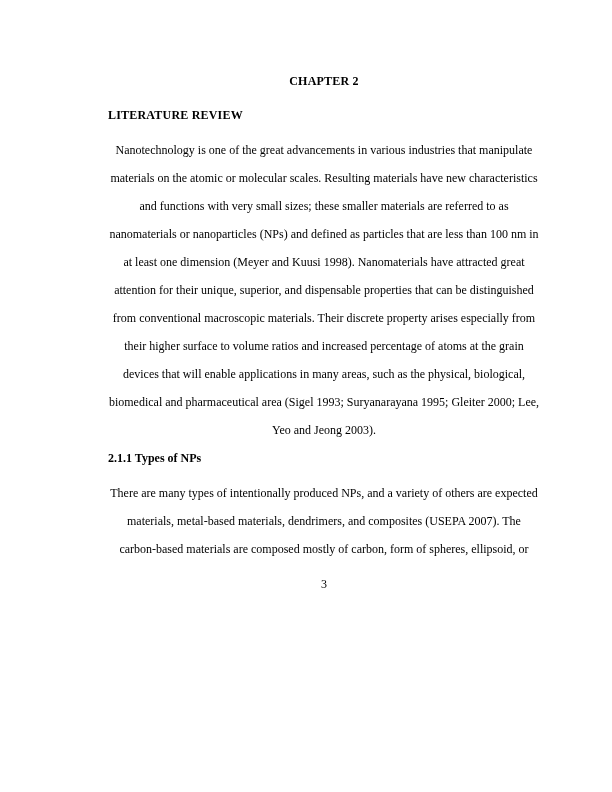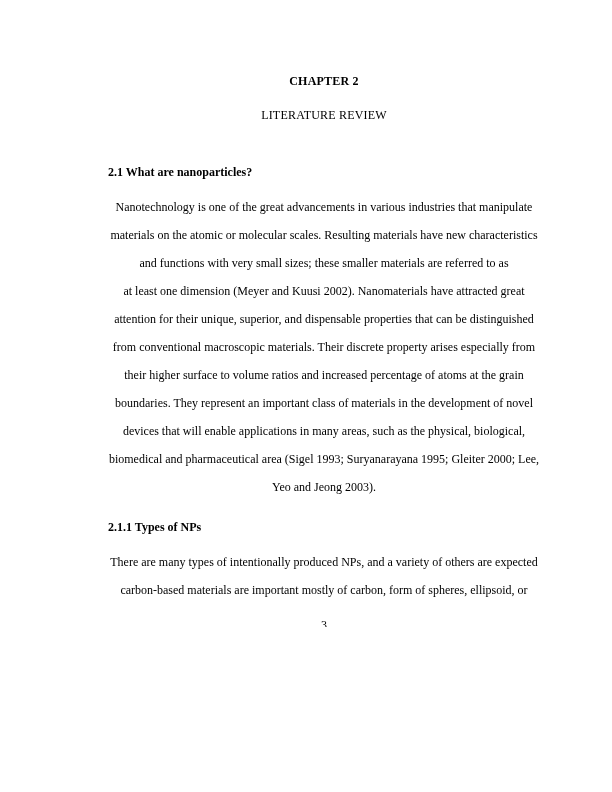--- a/index.html
+++ b/index.html
@@ -19,34 +19,34 @@
     box-sizing: border-box;
     padding: 67px 72px 0 108px;
   }
   .h-chapter {
     text-align: center;
     font-weight: bold;
     line-height: 28px;
     letter-spacing: 0.2px;
   }
   .h-title {
-    text-align: center;
-    font-weight: normal;
+    text-align: left;
+    font-weight: bold;
     line-height: 28px;
     margin-top: 6px;
     letter-spacing: 0.2px;
   }
   .sec-heading {
     font-weight: bold;
     line-height: 28px;
     margin-top: 29px;
     text-align: left;
   }
   .sec-heading-2 {
-    margin-top: 12px;
+    margin-top: 0;
   }
   .para {
     margin-top: 7px;
   }
   .para-2 {
   }
   .para .line {
     line-height: 28px;
     white-space: nowrap;
     text-align: center;
@@ -60,39 +60,39 @@
 </head>
 <body>
 
 <div class="page">
 
   <div class="h-chapter">CHAPTER 2</div>
 
   <div class="h-title">LITERATURE REVIEW</div>
 
   <div>
-    <div class="sec-heading">2.1 What are nanoparticles?</div>
     <div class="para">
         <div class="line">Nanotechnology is one of the great advancements in various industries that manipulate</div>
         <div class="line">materials on the atomic or molecular scales. Resulting materials have new characteristics</div>
         <div class="line">and functions with very small sizes; these smaller materials are referred to as</div>
-        <div class="line">at least one dimension (Meyer and Kuusi 2002). Nanomaterials have attracted great</div>
+        <div class="line">nanomaterials or nanoparticles (NPs) and defined as particles that are less than 100 nm in</div>
+        <div class="line">at least one dimension (Meyer and Kuusi 1998). Nanomaterials have attracted great</div>
         <div class="line">attention for their unique, superior, and dispensable properties that can be distinguished</div>
         <div class="line">from conventional macroscopic materials. Their discrete property arises especially from</div>
         <div class="line">their higher surface to volume ratios and increased percentage of atoms at the grain</div>
-        <div class="line">boundaries. They represent an important class of materials in the development of novel</div>
         <div class="line">devices that will enable applications in many areas, such as the physical, biological,</div>
         <div class="line">biomedical and pharmaceutical area (Sigel 1993; Suryanarayana 1995; Gleiter 2000; Lee,</div>
         <div class="line">Yeo and Jeong 2003).</div>
       </div>
   </div>
 
   <div>
     <div class="sec-heading sec-heading-2">2.1.1 Types of NPs</div>
     <div class="para para-2">
         <div class="line">There are many types of intentionally produced NPs, and a variety of others are expected</div>
-        <div class="line">carbon-based materials are important mostly of carbon, form of spheres, ellipsoid, or</div>
+        <div class="line">materials, metal-based materials, dendrimers, and composites (USEPA 2007). The</div>
+        <div class="line">carbon-based materials are composed mostly of carbon, form of spheres, ellipsoid, or</div>
       </div>
   </div>
 
   <div class="page-number">3</div>
 
 </div>
 
 </body></html>

